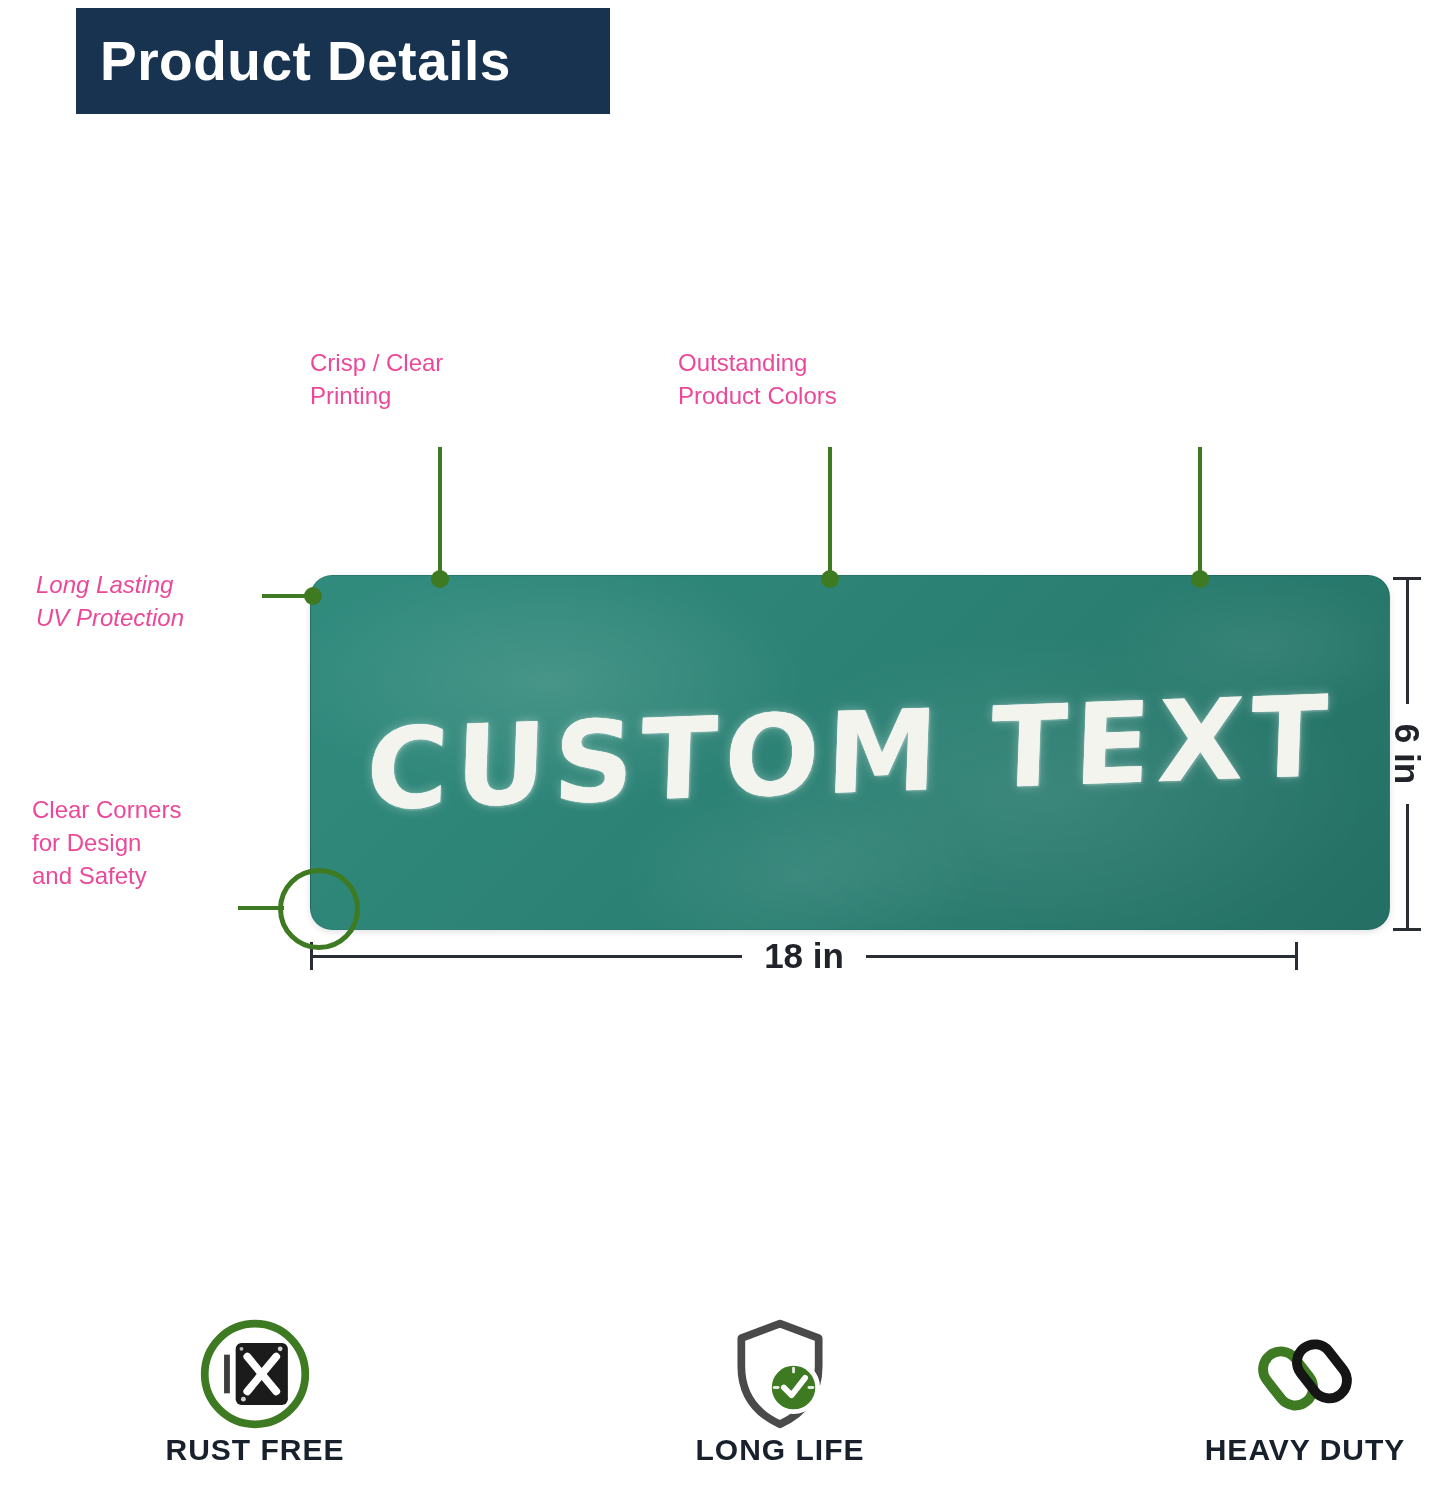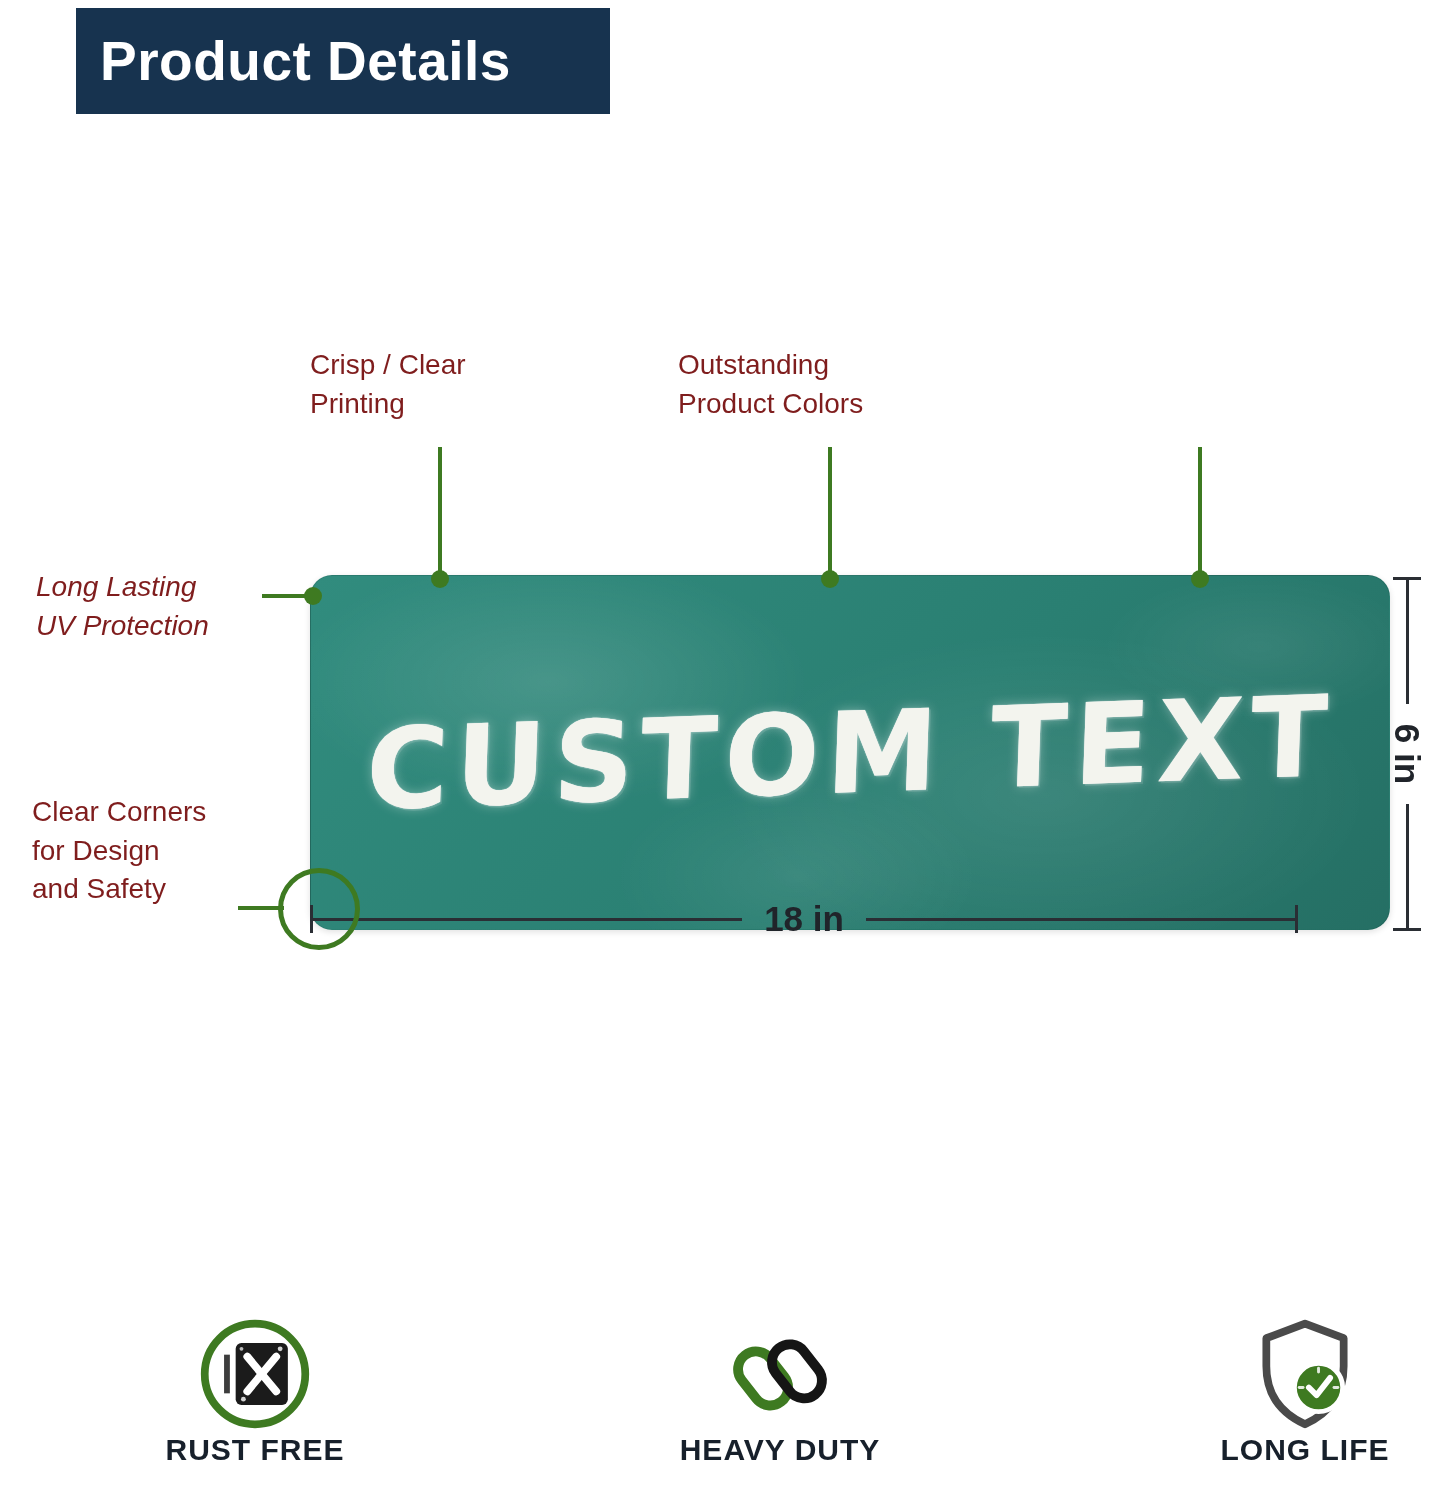--- a/index.html
+++ b/index.html
@@ -24,23 +24,23 @@
     display: flex; align-items: center;
     padding-left: 24px;
     font-size: 55px;
     font-weight: bold;
     letter-spacing: 0.5px;
   }
 
   
   .callout {
     position: absolute;
-    font-size: 28px;
+    font-size: 24px;
     line-height: 1.38;
-    color: #7f1d1d;
+    color: #ec4899;
     white-space: pre-line;
   }
   .co-crisp    { left: 310px; top: 346px; }
   .co-colors   { left: 678px; top: 346px; }
   .co-quality  { left: 1052px; top: 346px; }
   .co-uv       { left: 36px;  top: 568px; font-style: italic; }
   .co-corners  { left: 32px;  top: 793px; }
 
   
   .vline { position: absolute; width: 4px; background: #3e7a21; }
@@ -88,21 +88,21 @@
     letter-spacing: 7px;
     color: #f3f4ee;
     transform: rotate(-2deg) skewX(-4deg);
     text-shadow: 0 0 1px #ffffff, 0 0 12px rgba(255,255,255,0.35), 2px 2px 0 rgba(255,255,255,0.12);
     white-space: nowrap;
   }
 
   
   .dim-w {
     position: absolute;
-    left: 310px; top: 899px;
+    left: 310px; top: 936px;
     width: 988px;
     display: flex; align-items: center;
     color: #20242a;
   }
   .dim-w .tick { width: 3px; height: 28px; background: #2a2e34; }
   .dim-w .dline { flex: 1; height: 3px; background: #2a2e34; }
   .dim-w .dlabel { font-size: 35px; font-weight: bold; padding: 0 22px; white-space: nowrap; }
 
   .dim-h {
     position: absolute;
@@ -199,35 +199,35 @@
         <circle cx="48" cy="86" r="2.5" fill="#ffffff" opacity="0.8"></circle>
         <circle cx="86" cy="34" r="2.5" fill="#ffffff" opacity="0.8"></circle>
         <circle cx="46" cy="34" r="2" fill="#ffffff" opacity="0.7"></circle>
         <rect x="28" y="40" width="6" height="40" fill="#1b1b1b" opacity="0.85"></rect>
       </svg>
       <div class="flabel">RUST FREE</div>
     </div>
 
 
     <div class="feature">
-      <svg class="ficon" viewBox="0 0 130 120">
-        <rect x="26" y="32" width="40" height="66" rx="20" fill="none" stroke="#3e7a21" stroke-width="11" transform="rotate(-38 46 65)"></rect>
-        <rect x="64" y="24" width="40" height="66" rx="20" fill="none" stroke="#151515" stroke-width="11" transform="rotate(-38 84 57)"></rect>
-      </svg>
-      <div class="flabel">HEAVY DUTY</div>
-    </div>
-
-    <div class="feature">
       <svg class="ficon" viewBox="0 0 120 120">
         <path d="M60,8 L100,23 L100,52 C100,82 84,101 60,112 C36,101 20,82 20,52 L20,23 Z" fill="none" stroke="#4a4a4a" stroke-width="8" stroke-linejoin="round"></path>
         <circle cx="74" cy="74" r="25" fill="#3e7a21" stroke="#ffffff" stroke-width="5"></circle>
         <g stroke="#ffffff" stroke-width="3" opacity="0.85" stroke-linecap="round">
           <line x1="74" y1="54" x2="74" y2="58"></line>
           <line x1="94" y1="74" x2="90" y2="74"></line>
           <line x1="58" y1="74" x2="54" y2="74"></line>
         </g>
         <polyline points="64,74 72,82 86,64" fill="none" stroke="#ffffff" stroke-width="6" stroke-linecap="round" stroke-linejoin="round"></polyline>
       </svg>
       <div class="flabel">LONG LIFE</div>
     </div>
 
+    <div class="feature">
+      <svg class="ficon" viewBox="0 0 130 120">
+        <rect x="26" y="32" width="40" height="66" rx="20" fill="none" stroke="#3e7a21" stroke-width="11" transform="rotate(-38 46 65)"></rect>
+        <rect x="64" y="24" width="40" height="66" rx="20" fill="none" stroke="#151515" stroke-width="11" transform="rotate(-38 84 57)"></rect>
+      </svg>
+      <div class="flabel">HEAVY DUTY</div>
+    </div>
+
   </div>
 </div>
 
 </body></html>

